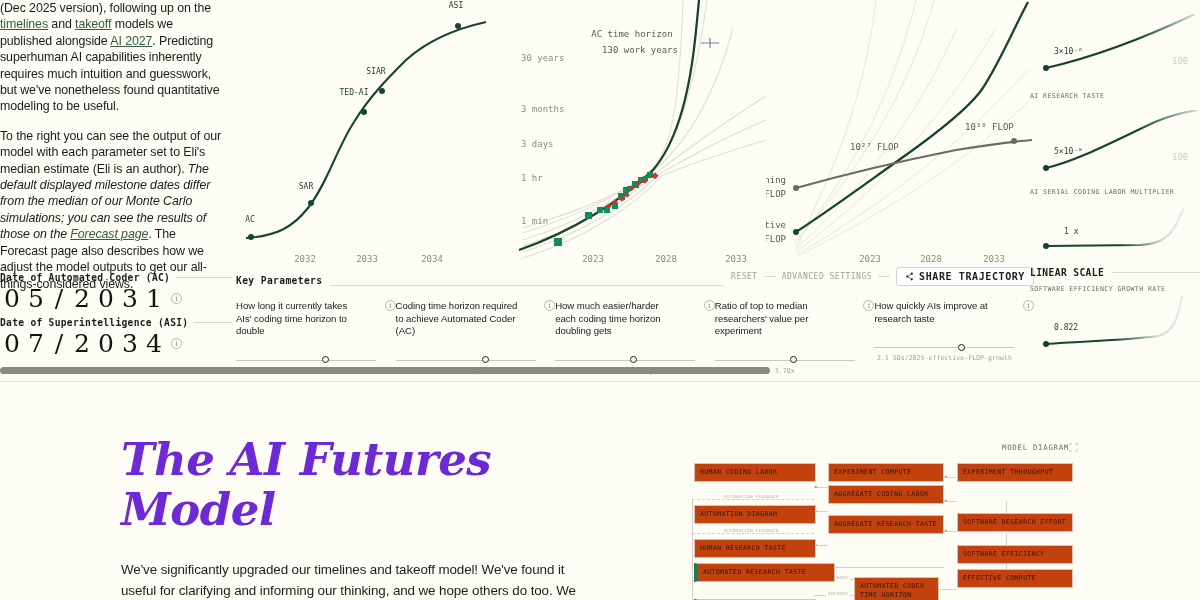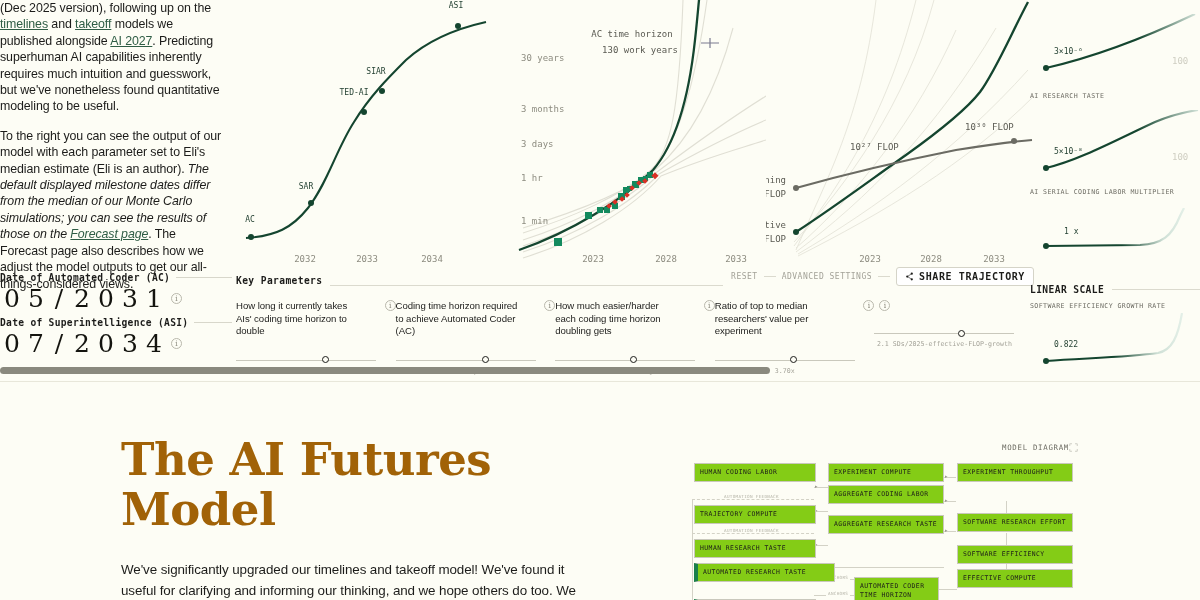--- a/index.html
+++ b/index.html
@@ -127,38 +127,38 @@
     position: absolute; left: 0; top: 367px; width: 770px; height: 7px;
     background: #8a897e; border-radius: 4px;
   }
   .panel-sep { position: absolute; left: 0; top: 381px; width: 1200px; height: 1px; background: #e8e7da; }
 
   
   .lower { position: absolute; left: 0; top: 383px; width: 1200px; height: 217px; background: #fdfdf5; }
   .hero { position: absolute; left: 121px; top: 52px; width: 500px; }
   .hero h1 {
     font-family: "DejaVu Serif", serif; font-size: 45px; font-weight: 700;
-    color: #a16207; letter-spacing: -0.5px; line-height: 50px;
+    color: #6d28d9; letter-spacing: -0.5px; line-height: 50px; font-style: italic;
   }
   .hero p {
     margin-top: 24px; font-size: 13.4px; line-height: 21px; color: #1c1c1a;
     letter-spacing: -0.1px; width: 470px;
   }
 
   
   .diagram { position: absolute; left: 686px; top: 60px; width: 392px; }
   .diag-head { display: flex; align-items: flex-start; justify-content: flex-end; }
   .diag-title {
     font-family: "DejaVu Sans Mono", monospace; font-size: 7.4px; color: #6d6c63;
     letter-spacing: 0.7px;
   }
   .expand-ico { width: 9px; height: 9px; opacity: .45; }
   .diag-body { position: relative; margin-top: 7px; height: 150px; }
   .node {
-    position: absolute; border: 1px solid #c9c8bc; background: #84cc16;
+    position: absolute; border: 1px solid #c9c8bc; background: #c2410c;
     font-family: "DejaVu Sans Mono", monospace; font-size: 6.4px; color: #1c1c1a;
     letter-spacing: 0.45px; padding: 4px 5px; line-height: 8.5px;
   }
   .node.accent { border-left: 4px solid #1a7f4b; }
   .edge-lbl {
     position: absolute; font-family: "DejaVu Sans Mono", monospace; font-size: 4.3px;
     color: #b6b5a9; letter-spacing: 0.3px; background: #fdfdf5; padding: 0 2px;
   }
   .dline { position: absolute; border-top: 1px dashed #d3d2c6; }
   .sline { position: absolute; border-top: 1px solid #d3d2c6; }
@@ -277,20 +277,21 @@
           </div>
           <div class="slider-wrap">
             <div class="track"></div>
             <div class="knob" style="left:75px"></div>
           </div>
           <div class="slider-val">3.70x</div>
         </div>
 
         <div class="param">
           <div class="param-top">
+            <span class="param-label">How quickly AIs improve at research taste</span>
             <span class="info">i</span>
           </div>
           <div class="slider-wrap">
             <div class="track"></div>
             <div class="knob" style="left:84px"></div>
           </div>
           <div class="slider-val">2.1 SDs/2025-effective-FLOP-growth</div>
         </div>
       </div>
     </div>
@@ -446,21 +447,21 @@
               <stop offset="0.85" stop-color="#cfe0d6"></stop>
                 <stop offset="1" stop-color="#e3efe7"></stop>
             </linearGradient>
           </defs>
           <path d="M16 38 L 110 37 C 132 36, 142 28, 150 8 C 152 4, 153 2, 154 0" fill="none" stroke="url(#g3)" stroke-width="2.2"></path>
           <circle cx="16" cy="38" r="3" fill="#14452f"></circle>
           <text class="pt-lbl" x="34" y="26">1 x</text>
         </svg>
       </div>
 
-      <div class="mini" style="top:284px">
+      <div class="mini" style="top:267px">
         <div class="mini-head">
           <span class="mini-title">LINEAR SCALE</span>
           <span class="rule"></span>
         </div>
         <div class="mini-cap" style="margin-top:7px">SOFTWARE EFFICIENCY GROWTH RATE</div>
         <svg width="170" height="66" viewBox="0 0 170 66" style="margin-top:2px">
           <defs>
             <linearGradient id="g4" x1="0" y1="0" x2="1" y2="0">
               <stop offset="0" stop-color="#14452f"></stop>
                 <stop offset="0.5" stop-color="#14452f"></stop>
@@ -522,21 +523,21 @@
         <span class="edge-lbl" style="left:140px;top:132px">ANCHORS</span>
 
         <span class="arw" style="left:129px;top:25px">▸</span>
         <span class="arw" style="left:129px;top:49px">▸</span>
         <span class="arw" style="left:129px;top:83px">▸</span>
         <span class="arw" style="left:259px;top:15px">▸</span>
         <span class="arw" style="left:259px;top:39px">▸</span>
         <span class="arw" style="left:259px;top:69px">▸</span>
 
         <div class="node" style="left:8px;  top:4px;  width:122px">HUMAN CODING LABOR</div>
-        <div class="node" style="left:8px;  top:46px; width:122px">TRAJECTORY COMPUTE</div>
+        <div class="node" style="left:8px;  top:46px; width:122px">AUTOMATION DIAGRAM</div>
         <div class="node" style="left:8px;  top:80px; width:122px">HUMAN RESEARCH TASTE</div>
         <div class="node accent" style="left:8px; top:104px; width:141px">AUTOMATED RESEARCH TASTE</div>
         <div class="node accent" style="left:8px; top:140px; width:122px">CODING AUTOMATION FRACTION AND EFFICIENCY</div>
 
         <div class="node" style="left:142px;top:4px;  width:116px">EXPERIMENT COMPUTE</div>
         <div class="node" style="left:142px;top:26px; width:116px">AGGREGATE CODING LABOR</div>
         <div class="node" style="left:142px;top:56px; width:116px">AGGREGATE RESEARCH TASTE</div>
         <div class="node" style="left:168px;top:118px;width:85px">AUTOMATED CODER TIME HORIZON</div>
 
         <div class="node" style="left:271px;top:4px;  width:116px">EXPERIMENT THROUGHPUT</div>

